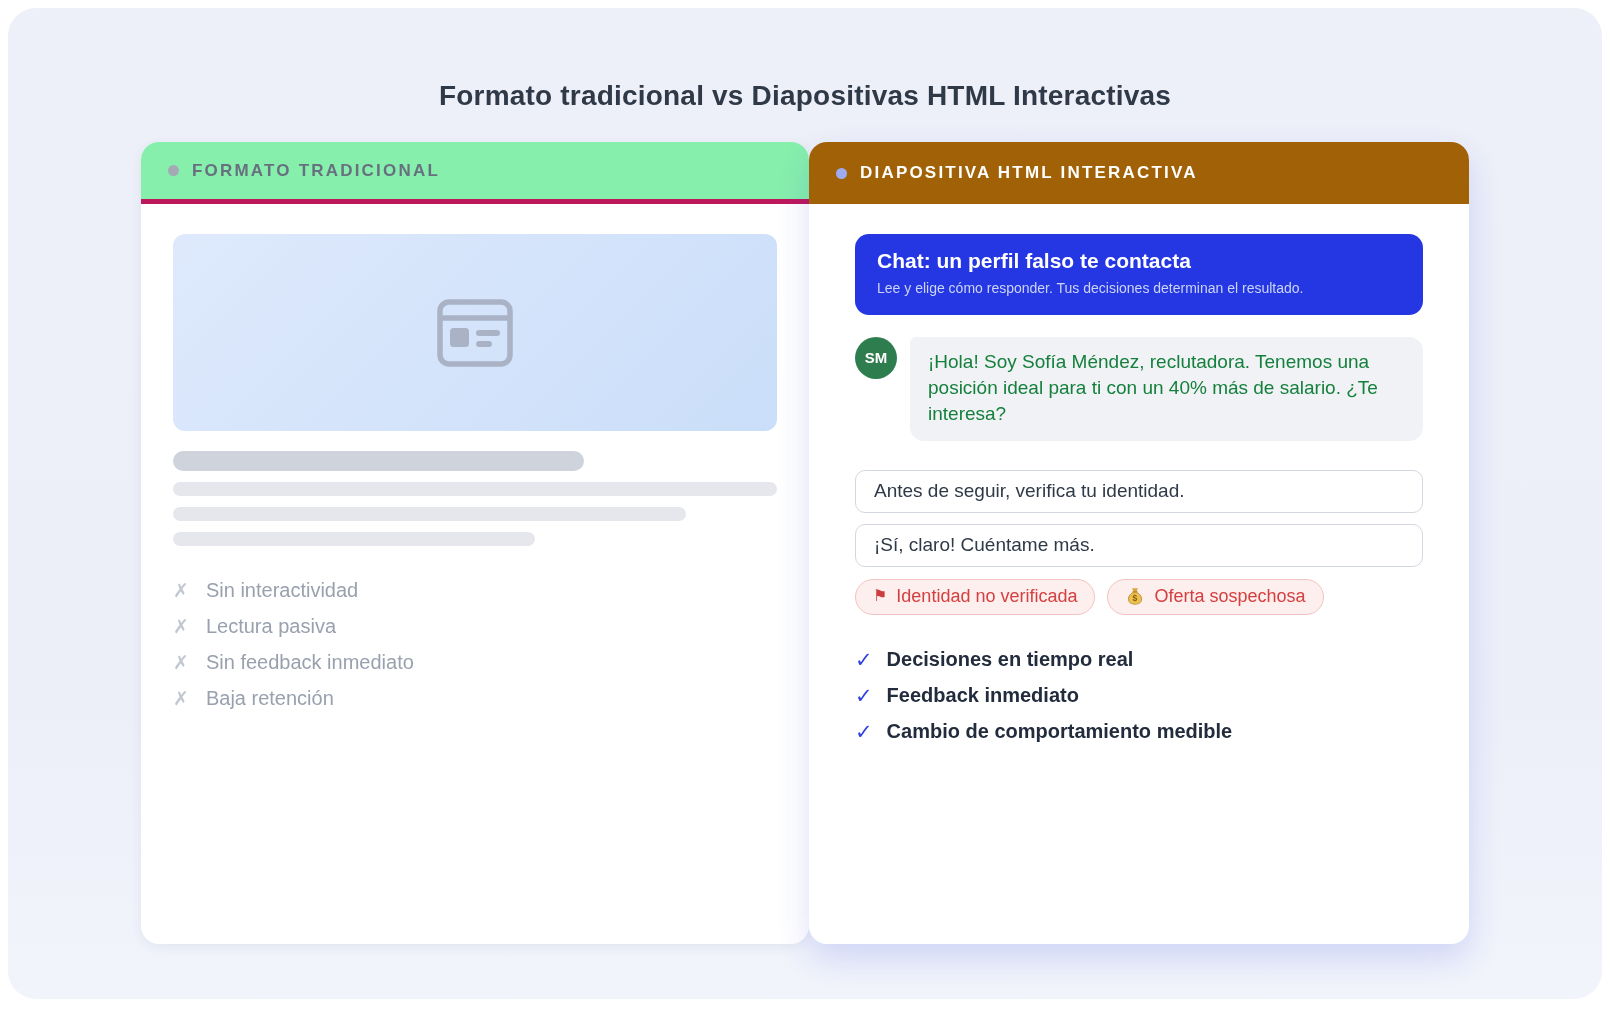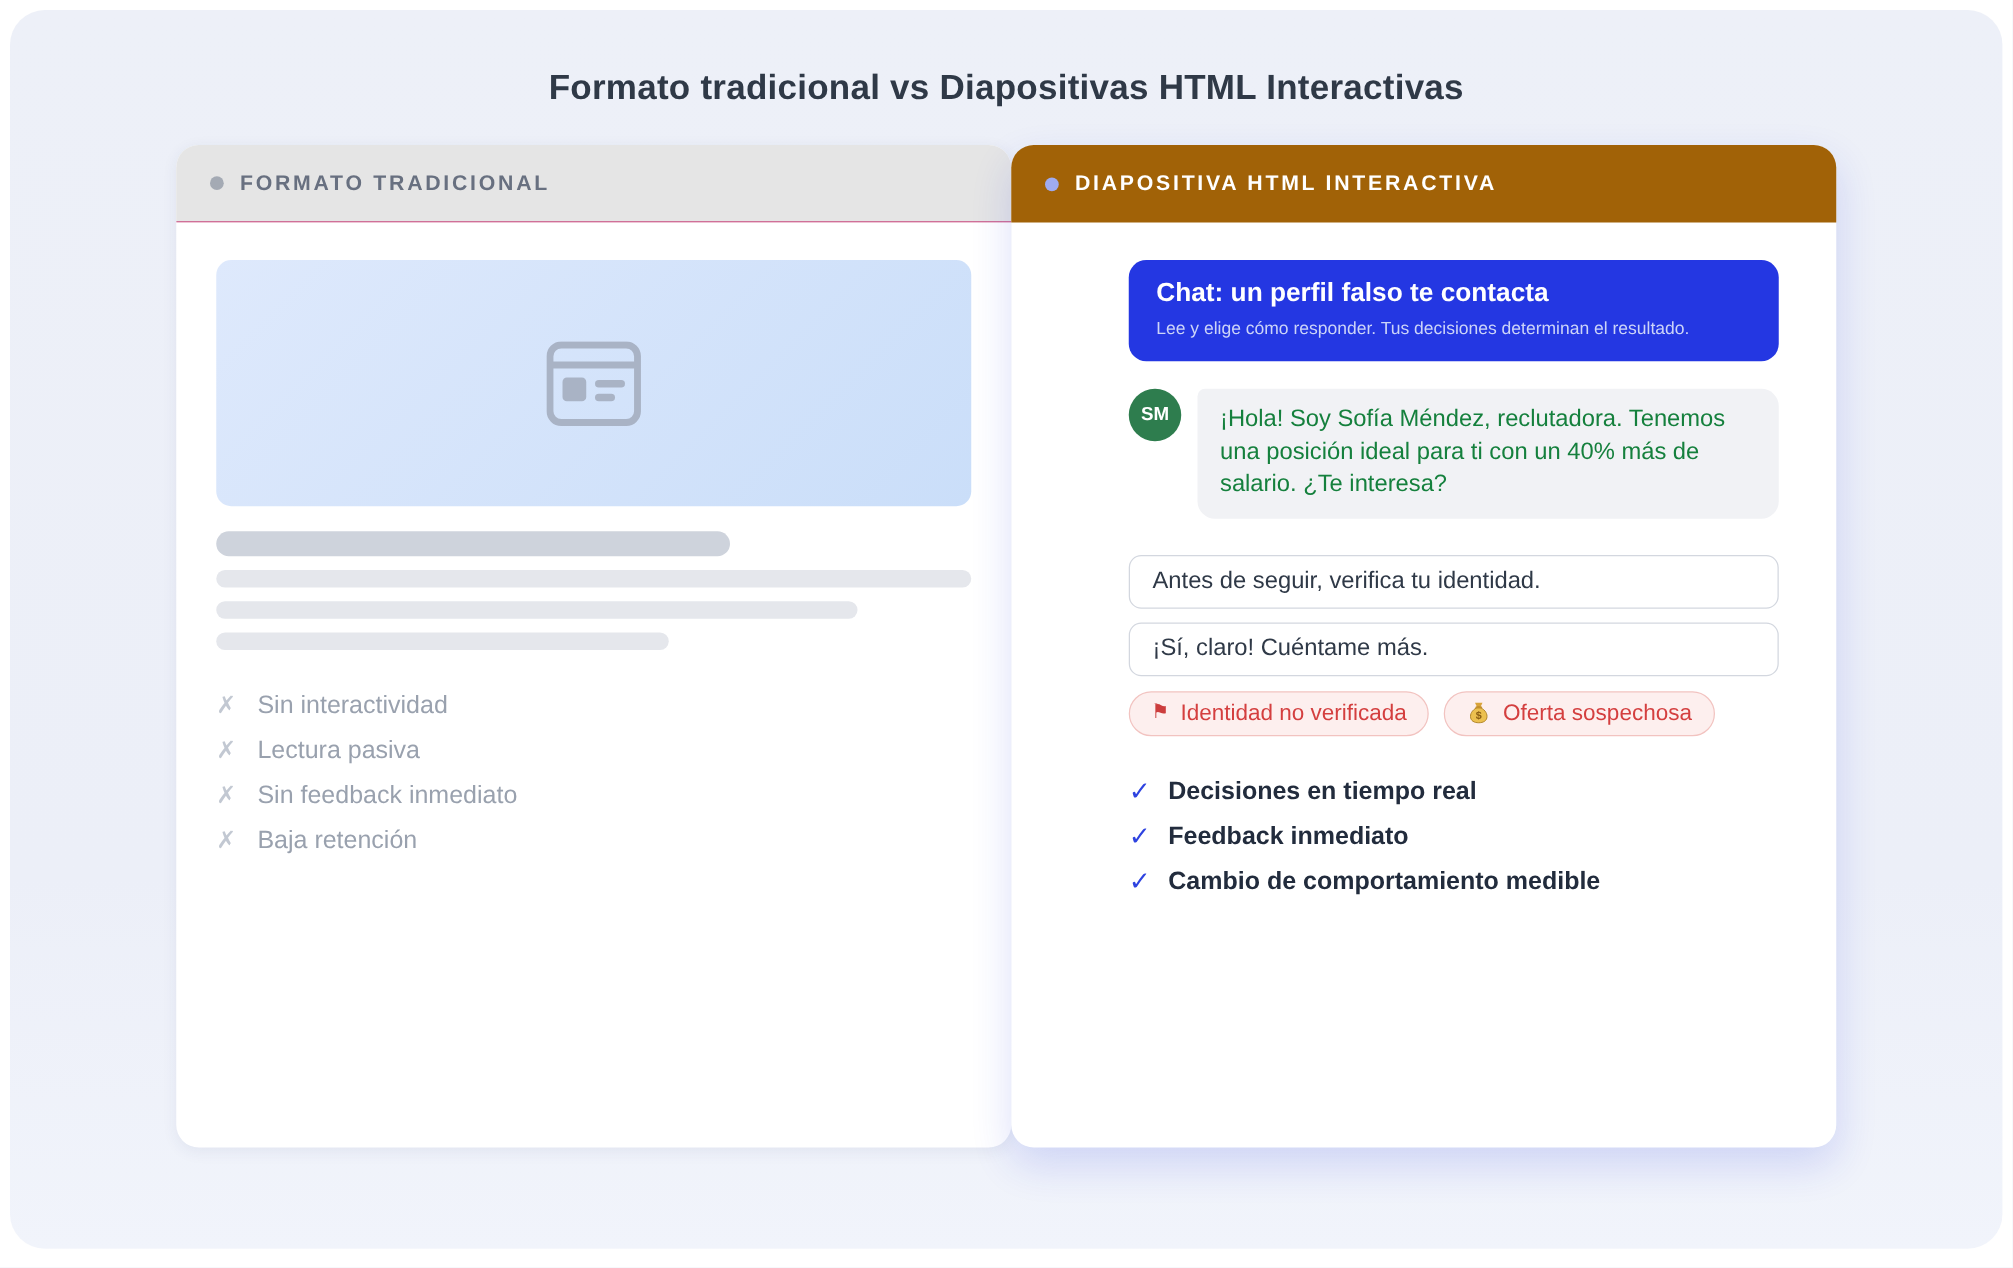--- a/index.html
+++ b/index.html
@@ -10,47 +10,47 @@
     position:relative;
     overflow:hidden;
   }
   .frame {
     position:absolute; left:8px; top:8px; right:8px; bottom:15px;
     border-radius:28px;
     background:linear-gradient(180deg,#edf0f8 0%,#ecEFF8 70%,#f1f4fb 100%);
     background-color:#edf0f8;
   }
   .page-title {
-    margin-top:46px;
+    margin-top:72px;
     text-align:center;
     font-size:28px; font-weight:700; color:#2f3947; letter-spacing:.2px;
   }
   .layout {
     display:flex; justify-content:center; align-items:flex-start;
     margin-top:30px;
   }
   .card {
     background:#ffffff; border-radius:18px; height:802px;
   }
   .card.left  { width:668px; box-shadow:0 3px 12px rgba(40,60,120,.07); }
   .card.right { width:660px; box-shadow:0 14px 32px rgba(37,56,226,.16); }
 
   .card-header {
     height:62px; display:flex; align-items:center; gap:13px;
     padding:0 27px; border-radius:18px 18px 0 0;
     font-size:17px; font-weight:700; letter-spacing:2.2px;
   }
-  .card-header.gray { background:#e5e5e5; border-bottom:1px solid #be185d; color:#687080; }
+  .card-header.gray { background:#86efac; border-bottom:5px solid #be185d; color:#687080; }
   .card-header.blue { background:#a16207; color:#ffffff; }
   .dot { width:11px; height:11px; border-radius:50%; flex:0 0 auto; }
   .dot.gray { background:#a4aab4; }
   .dot.blue { background:#9fabf0; }
 
   .card-body { padding:30px 32px; }
-  .card.right .card-body { padding:30px 46px;margin-left:48px; }
+  .card.right .card-body { padding:30px 46px; }
 
   
   .placeholder {
     height:197px; border-radius:12px;
     background:linear-gradient(135deg,#dee9fc 0%,#cadef9 100%);
     display:flex; align-items:center; justify-content:center;
   }
   .skel { margin-top:20px; }
   .skel-line { border-radius:10px; background:#e5e7ec; height:14px; margin-top:11px; }
   .skel-line.first { height:20px; background:#ced3dc; width:68%; margin-top:0; }

